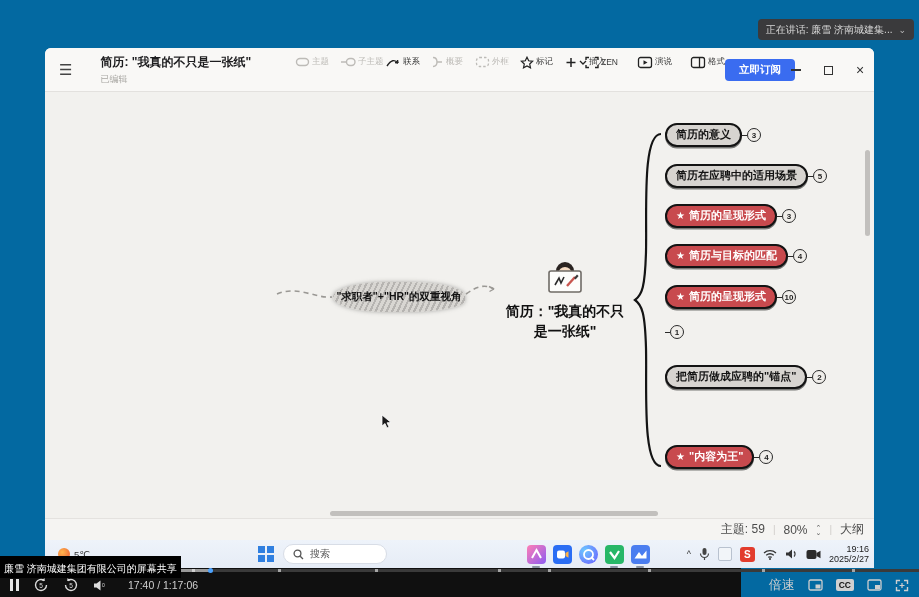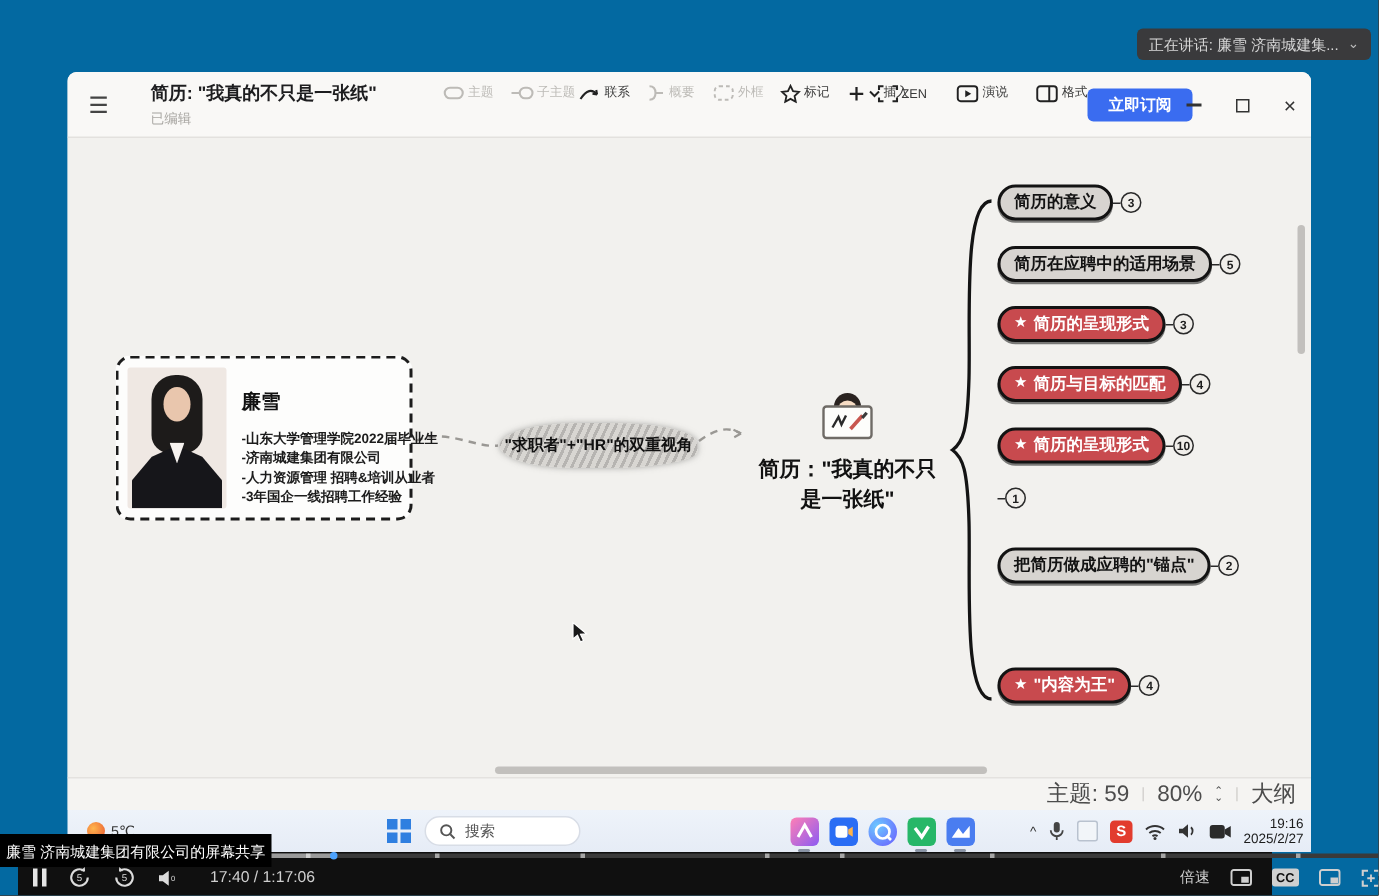--- a/index.html
+++ b/index.html
@@ -61,21 +61,21 @@
   .pill .star{font-size:10px;}
   .tick{width:5px;height:0;border-top:1.5px solid #2a2a2a;}
   .badge{width:14px;height:14px;border:1.5px solid #2a2a2a;border-radius:50%;background:#f0eeea;font-size:8px;font-weight:700;display:flex;align-items:center;justify-content:center;color:#1d1d1d;}
 
   .hscroll{position:absolute;left:285px;top:419px;width:328px;height:5px;background:#c2c0bd;border-radius:3px;}
   .vscroll{position:absolute;left:820px;top:58px;width:5px;height:86px;background:#c2c0bd;border-radius:3px;}
   .cursor{position:absolute;left:336px;top:322px;}
 
   
   .statusbar{height:22px;background:#f5f4f2;border-top:1px solid #e4e2df;display:flex;align-items:center;justify-content:flex-end;gap:8px;padding:0 10px;flex:0 0 auto;}
-  .statusbar .st{font-size:15px;color:#4c4c4c;}
+  .statusbar .st{font-size:12px;color:#4c4c4c;}
   .statusbar .sep{color:#cfcdca;font-size:10px;}
   .zoom-arrows{display:flex;flex-direction:column;line-height:5px;font-size:7px;color:#555;cursor:pointer;}
 
   
   .taskbar{position:absolute;left:45px;top:540px;width:829px;height:28px;background:linear-gradient(#eef3fa,#e6ecf6);display:flex;align-items:center;}
   .weather{position:absolute;left:13px;display:flex;align-items:center;gap:4px;cursor:pointer;}
   .weather .wicon{width:12px;height:12px;border-radius:50%;background:radial-gradient(circle at 35% 35%,#ffb54d,#e8542f);}
   .weather .wtext{font-size:9.5px;color:#333;}
   .winlogo{position:absolute;left:213px;width:16px;height:16px;display:grid;grid-template-columns:7px 7px;grid-template-rows:7px 7px;gap:2px;cursor:pointer;}
   .winlogo div{background:#2f7fe0;}
@@ -90,32 +90,32 @@
   .tray .caret{font-size:9px;color:#333;cursor:pointer;}
   .tray-time{text-align:right;font-size:9px;color:#1c1c1c;line-height:10px;cursor:pointer;}
   .ime{width:14px;height:14px;border:1px solid #b9c2cf;border-radius:2px;background:#f2f5f9;}
   .sogou{width:15px;height:15px;border-radius:3px;background:#e23c2e;color:#fff;font-size:10px;font-weight:700;display:flex;align-items:center;justify-content:center;cursor:pointer;}
 
   
   .share-label{position:absolute;left:0;top:556px;background:#000;padding:2px 4px;z-index:5;}
   .share-label span{font-size:10px;color:#fff;white-space:nowrap;}
 
   
-  .playerbar{position:absolute;left:12px;top:568px;width:836px;height:29px;background:#101010;}
+  .playerbar{position:absolute;left:0;top:568px;width:741px;height:29px;background:#101010;}
   .progress{position:absolute;left:0;top:1px;width:919px;height:3px;background:#3a3a3a;cursor:pointer;}
   .progress .played{position:absolute;left:0;top:0;height:3px;background:#9a9a9a;}
   .progress .marker{position:absolute;top:0;width:3px;height:3px;background:rgba(255,255,255,.55);}
   .progress .playhead{position:absolute;top:-1px;width:5px;height:5px;border-radius:50%;background:#4da3ff;}
   .pcontrols{position:absolute;left:0;top:6px;width:919px;height:22px;display:flex;align-items:center;}
   .pc-left{display:flex;align-items:center;gap:14px;margin-left:10px;}
   .pauseico{display:flex;gap:3px;cursor:pointer;}
   .pauseico div{width:3px;height:12px;background:#e6e6e6;}
   .ptime{font-size:10.5px;color:#cfcfcf;margin-left:6px;}
   .pc-right{margin-left:auto;display:flex;align-items:center;gap:13px;margin-right:10px;}
-  .speed{font-size:10px;color:#cfcfcf;cursor:pointer;}
+  .speed{font-size:13px;color:#cfcfcf;cursor:pointer;}
   .ccbadge{background:#d0d0d0;color:#111;font-size:8.5px;font-weight:700;border-radius:2px;padding:1px 3px;cursor:pointer;}
   svg{display:block;}
 </style>
 </head>
 <body>
 
 <div class="stage">
 
   <div class="speaking-pill">
     <span>正在讲话: 廉雪 济南城建集...</span>
@@ -238,35 +238,20 @@
 
     <div class="canvas">
 
       <svg width="829" height="426" viewBox="0 0 829 426" style="position:absolute;left:0;top:0;">
         <path d="M232,202 C252,193 272,207 287,205" stroke="#9a9894" stroke-width="1.6" fill="none" stroke-dasharray="5 4"></path>
         <path d="M421,202 C432,194 440,192 449,197" stroke="#9a9894" stroke-width="1.6" fill="none" stroke-dasharray="5 4"></path>
         <path d="M449,197 l-5,-2.5 m5,2.5 l-4.5,2.5" stroke="#9a9894" stroke-width="1.4" fill="none"></path>
         <path d="M616,42 C597,42 602,120 601,160 C600,195 597,203 590,208 C597,213 600,221 601,256 C602,296 597,374 616,374" stroke="#141414" stroke-width="2.2" fill="none"></path>
       </svg>
 
-      <div class="profile-card">
-        <div class="photo">
-          <div class="hair"></div>
-            <div class="face"></div>
-            <div class="suit"></div>
-            <div class="collar"></div>
-        </div>
-        <div class="profile-text">
-          <div class="profile-name">廉雪</div>
-          <div class="profile-line">-山东大学管理学院2022届毕业生</div>
-          <div class="profile-line">-济南城建集团有限公司</div>
-          <div class="profile-line">-人力资源管理 招聘&amp;培训从业者</div>
-          <div class="profile-line">-3年国企一线招聘工作经验</div>
-        </div>
-      </div>
 
       <div class="scribble">
         <span>"求职者"+"HR"的双重视角</span>
       </div>
 
       <div class="central">
         <span class="sticker">
           <svg width="40" height="38" viewBox="0 0 40 38">
             <path d="M11,14 a9,9 0 0 1 18,0 z" fill="#2a2320"></path>
             <path d="M13.5,14 a6.5,6 0 0 1 13,0 z" fill="#f6dcc4" transform="translate(0,2)"></path>

